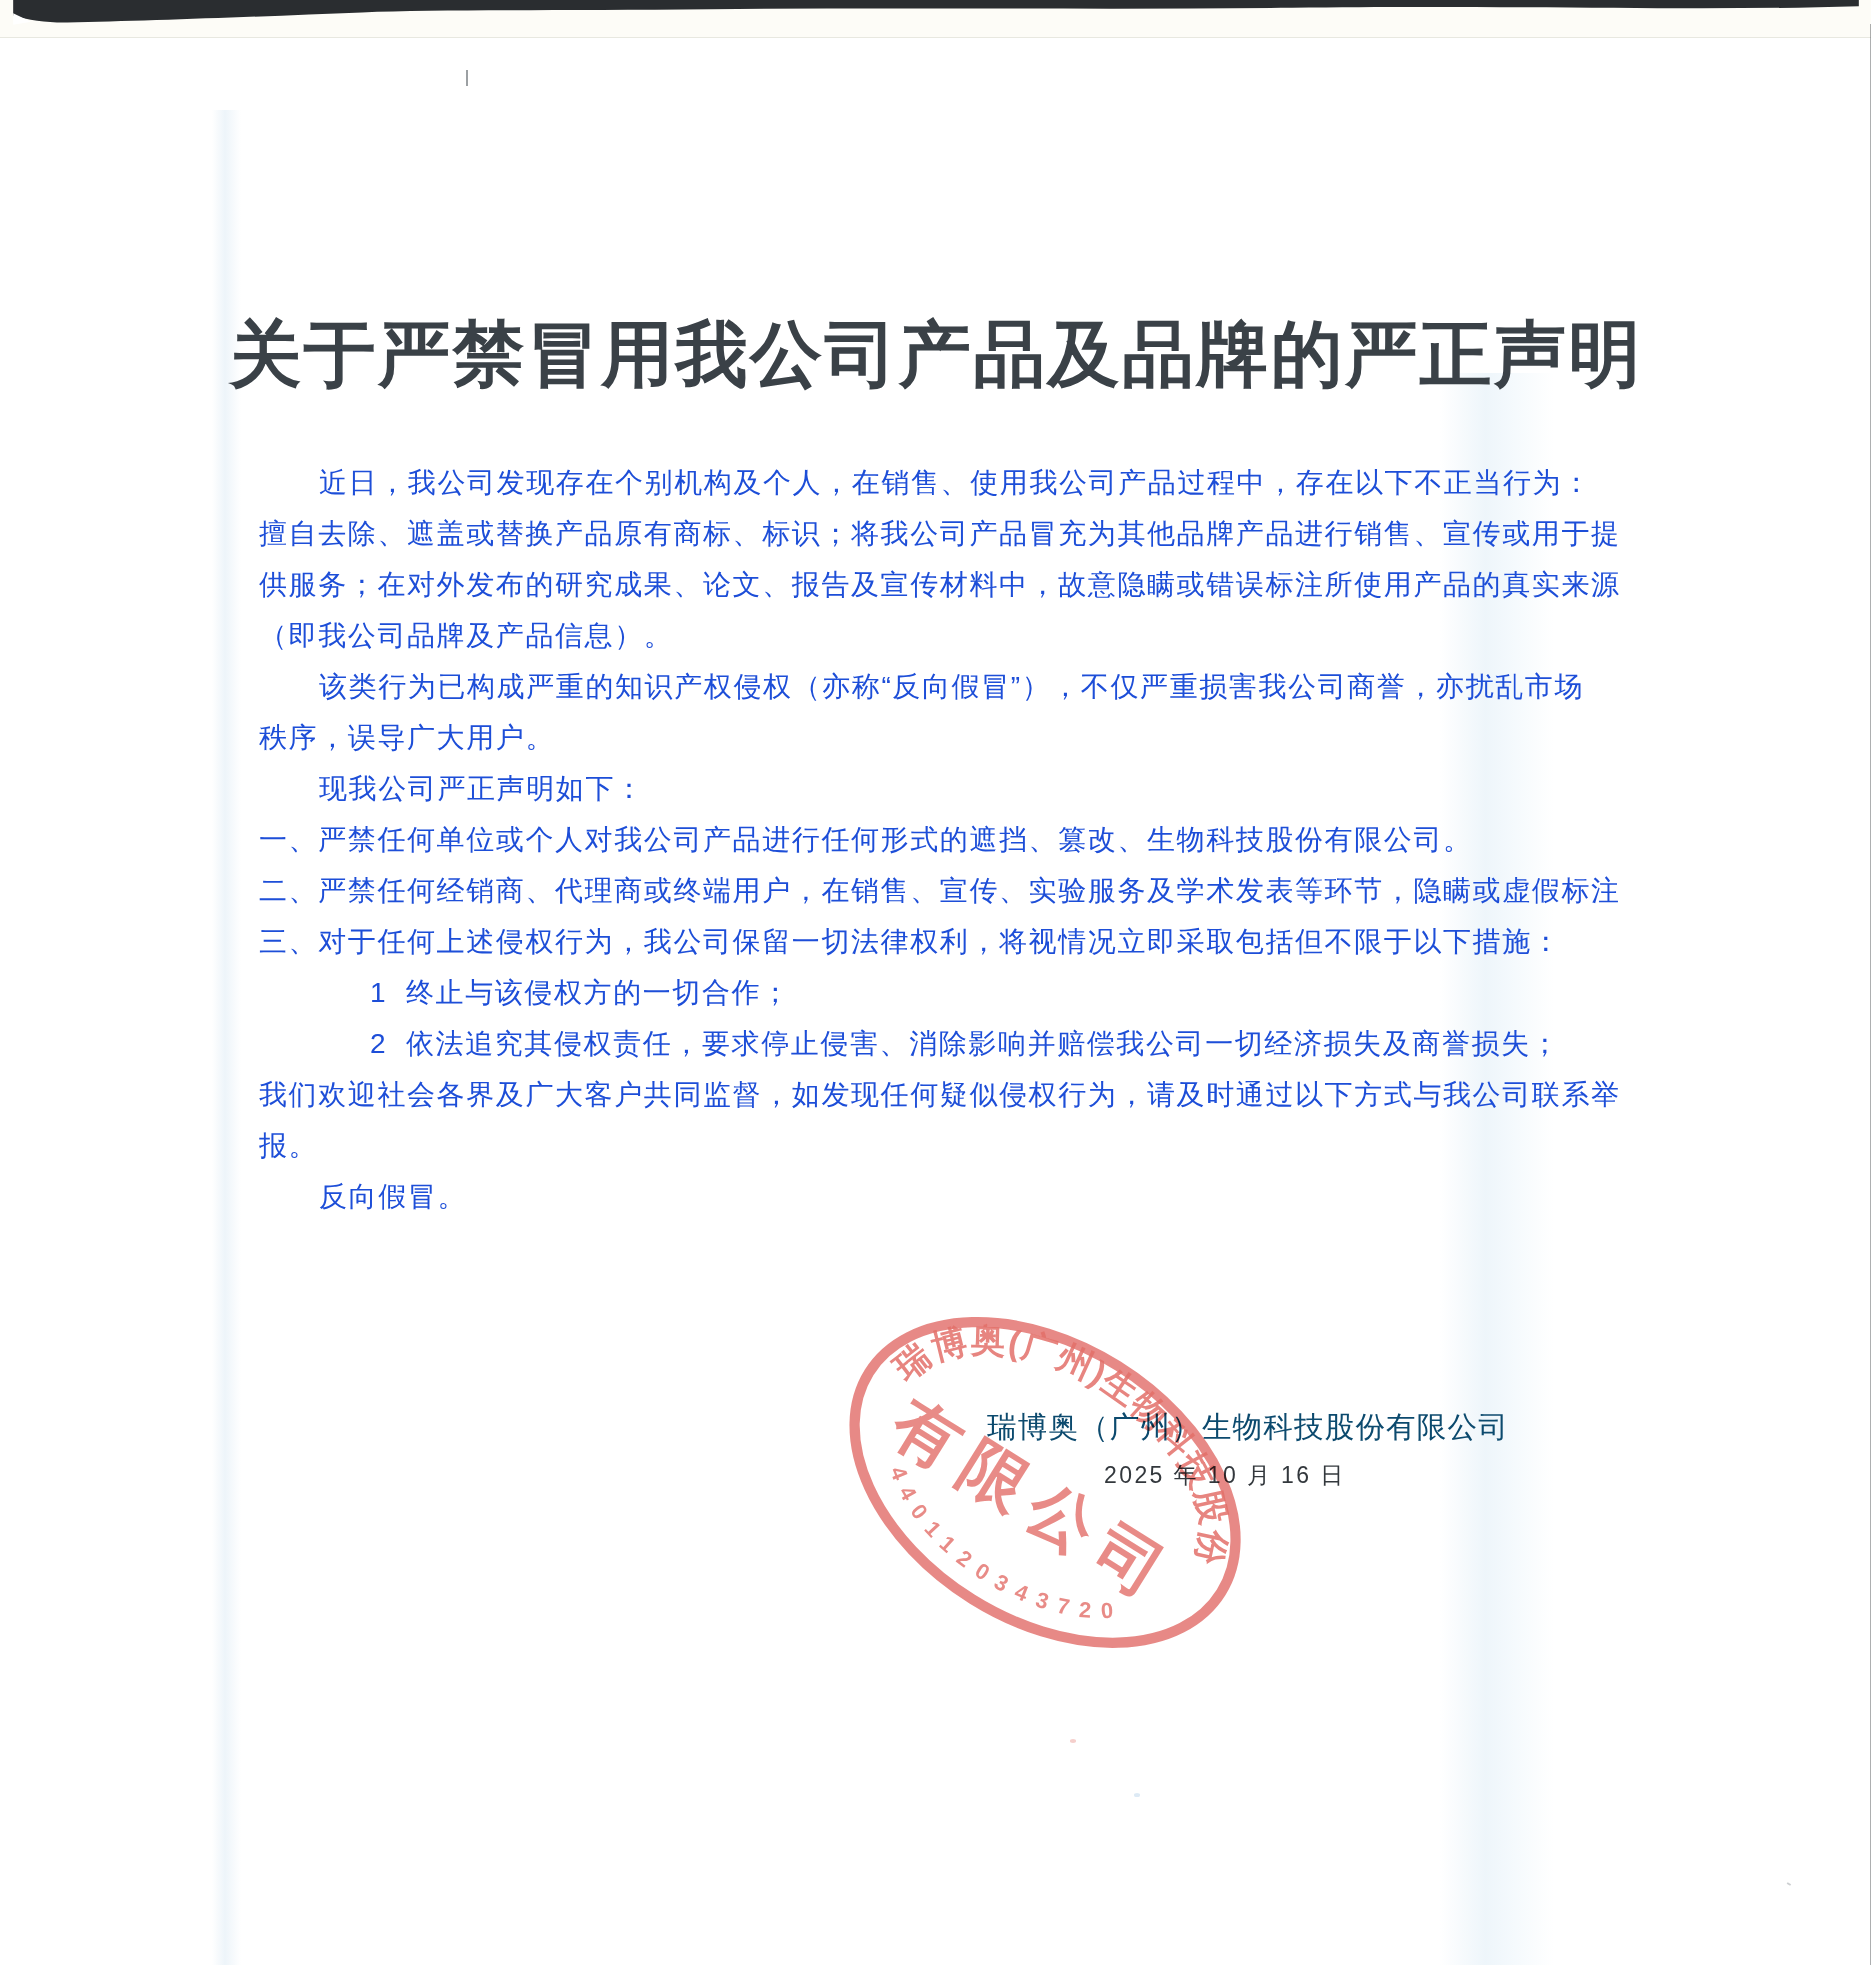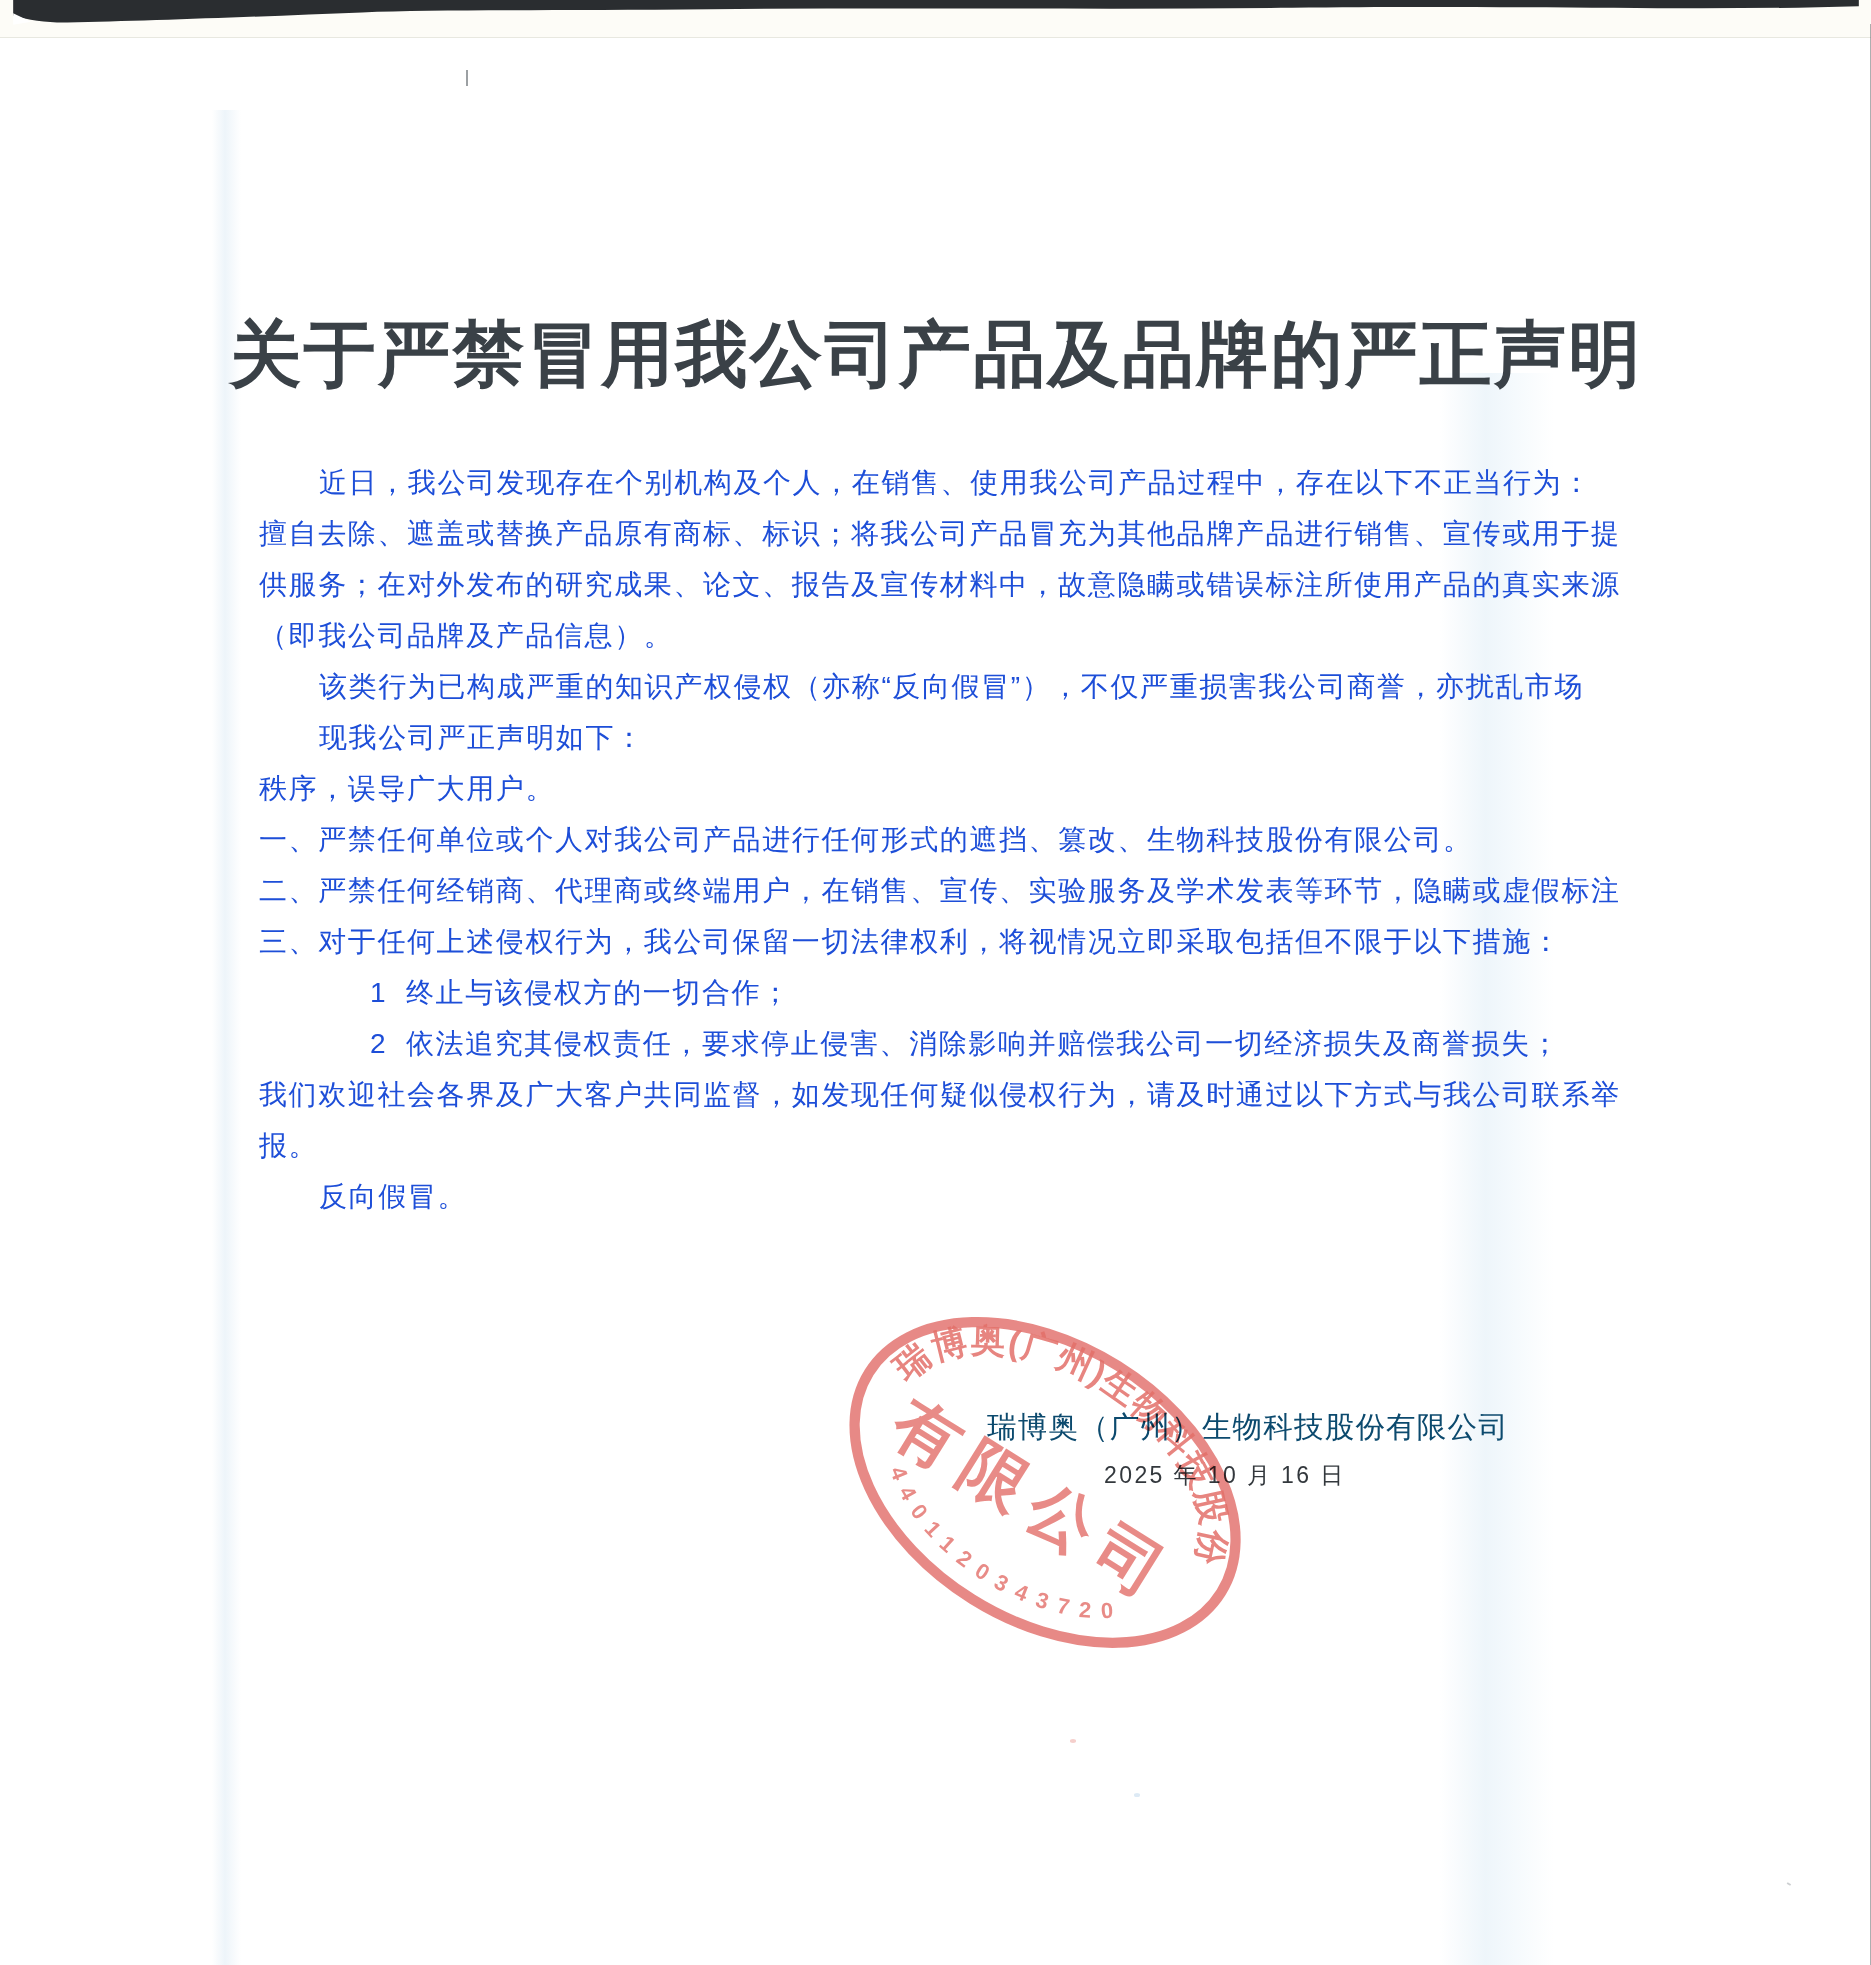--- a/index.html
+++ b/index.html
@@ -77,22 +77,22 @@
   </svg>
 
   <div class="doc-title">关于严禁冒用我公司产品及品牌的严正声明</div>
 
   <div class="body-text">
     <div class="bodyline indent2">近日，我公司发现存在个别机构及个人，在销售、使用我公司产品过程中，存在以下不正当行为：</div>
     <div class="bodyline">擅自去除、遮盖或替换产品原有商标、标识；将我公司产品冒充为其他品牌产品进行销售、宣传或用于提</div>
     <div class="bodyline">供服务；在对外发布的研究成果、论文、报告及宣传材料中，故意隐瞒或错误标注所使用产品的真实来源</div>
     <div class="bodyline">（即我公司品牌及产品信息）。</div>
     <div class="bodyline indent2">该类行为已构成严重的知识产权侵权（亦称“反向假冒”），不仅严重损害我公司商誉，亦扰乱市场</div>
+    <div class="bodyline">秩序，误导广大用户。</div>
     <div class="bodyline indent2">现我公司严正声明如下：</div>
-    <div class="bodyline">秩序，误导广大用户。</div>
     <div class="bodyline">一、严禁任何单位或个人对我公司产品进行任何形式的遮挡、篡改、生物科技股份有限公司。</div>
     <div class="bodyline">二、严禁任何经销商、代理商或终端用户，在销售、宣传、实验服务及学术发表等环节，隐瞒或虚假标注</div>
     <div class="bodyline">三、对于任何上述侵权行为，我公司保留一切法律权利，将视情况立即采取包括但不限于以下措施：</div>
     <div class="bodyline indent-item">1  终止与该侵权方的一切合作；</div>
     <div class="bodyline indent-item">2  依法追究其侵权责任，要求停止侵害、消除影响并赔偿我公司一切经济损失及商誉损失；</div>
     <div class="bodyline">我们欢迎社会各界及广大客户共同监督，如发现任何疑似侵权行为，请及时通过以下方式与我公司联系举</div>
     <div class="bodyline">报。</div>
     <div class="bodyline indent2">反向假冒。</div>
   </div>
 

